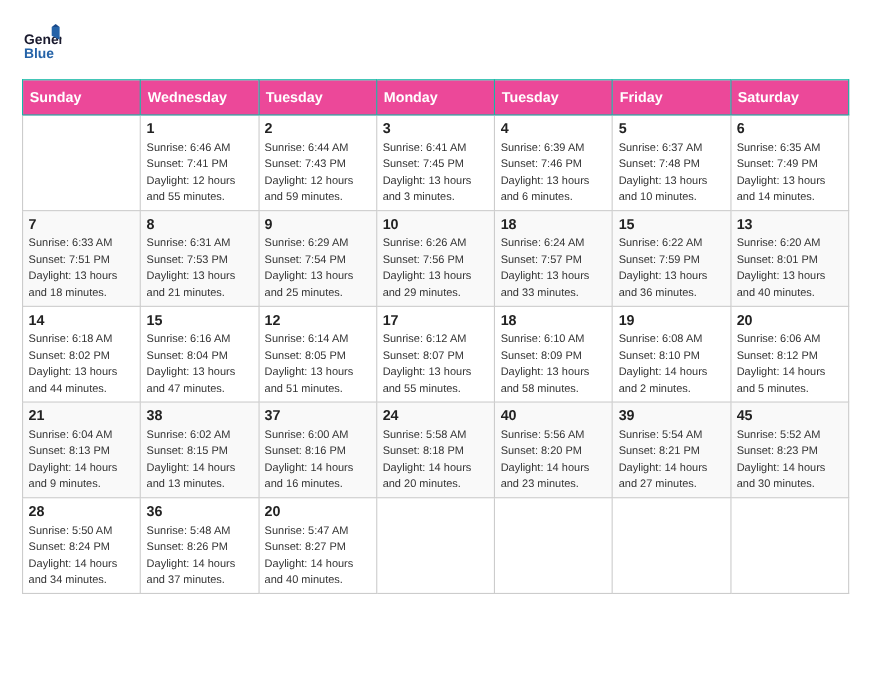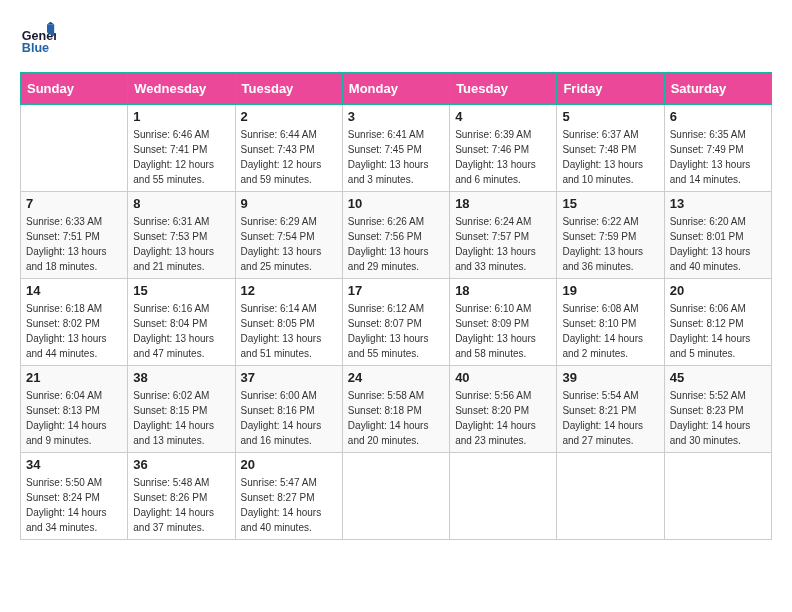--- a/index.html
+++ b/index.html
@@ -224,21 +224,21 @@
           <span class="day-num">39</span>
           <div class="day-info">Sunrise: 5:54 AM<br>Sunset: 8:21 PM<br>Daylight: 14 hours and 27 minutes.</div>
         </td>
         <td>
           <span class="day-num">45</span>
           <div class="day-info">Sunrise: 5:52 AM<br>Sunset: 8:23 PM<br>Daylight: 14 hours and 30 minutes.</div>
         </td>
       </tr>
       <tr>
         <td>
-          <span class="day-num">34</span>
+          <span class="day-num">28</span>
           <div class="day-info">Sunrise: 5:50 AM<br>Sunset: 8:24 PM<br>Daylight: 14 hours and 34 minutes.</div>
         </td>
         <td>
           <span class="day-num">36</span>
           <div class="day-info">Sunrise: 5:48 AM<br>Sunset: 8:26 PM<br>Daylight: 14 hours and 37 minutes.</div>
         </td>
         <td>
           <span class="day-num">20</span>
           <div class="day-info">Sunrise: 5:47 AM<br>Sunset: 8:27 PM<br>Daylight: 14 hours and 40 minutes.</div>
         </td>

